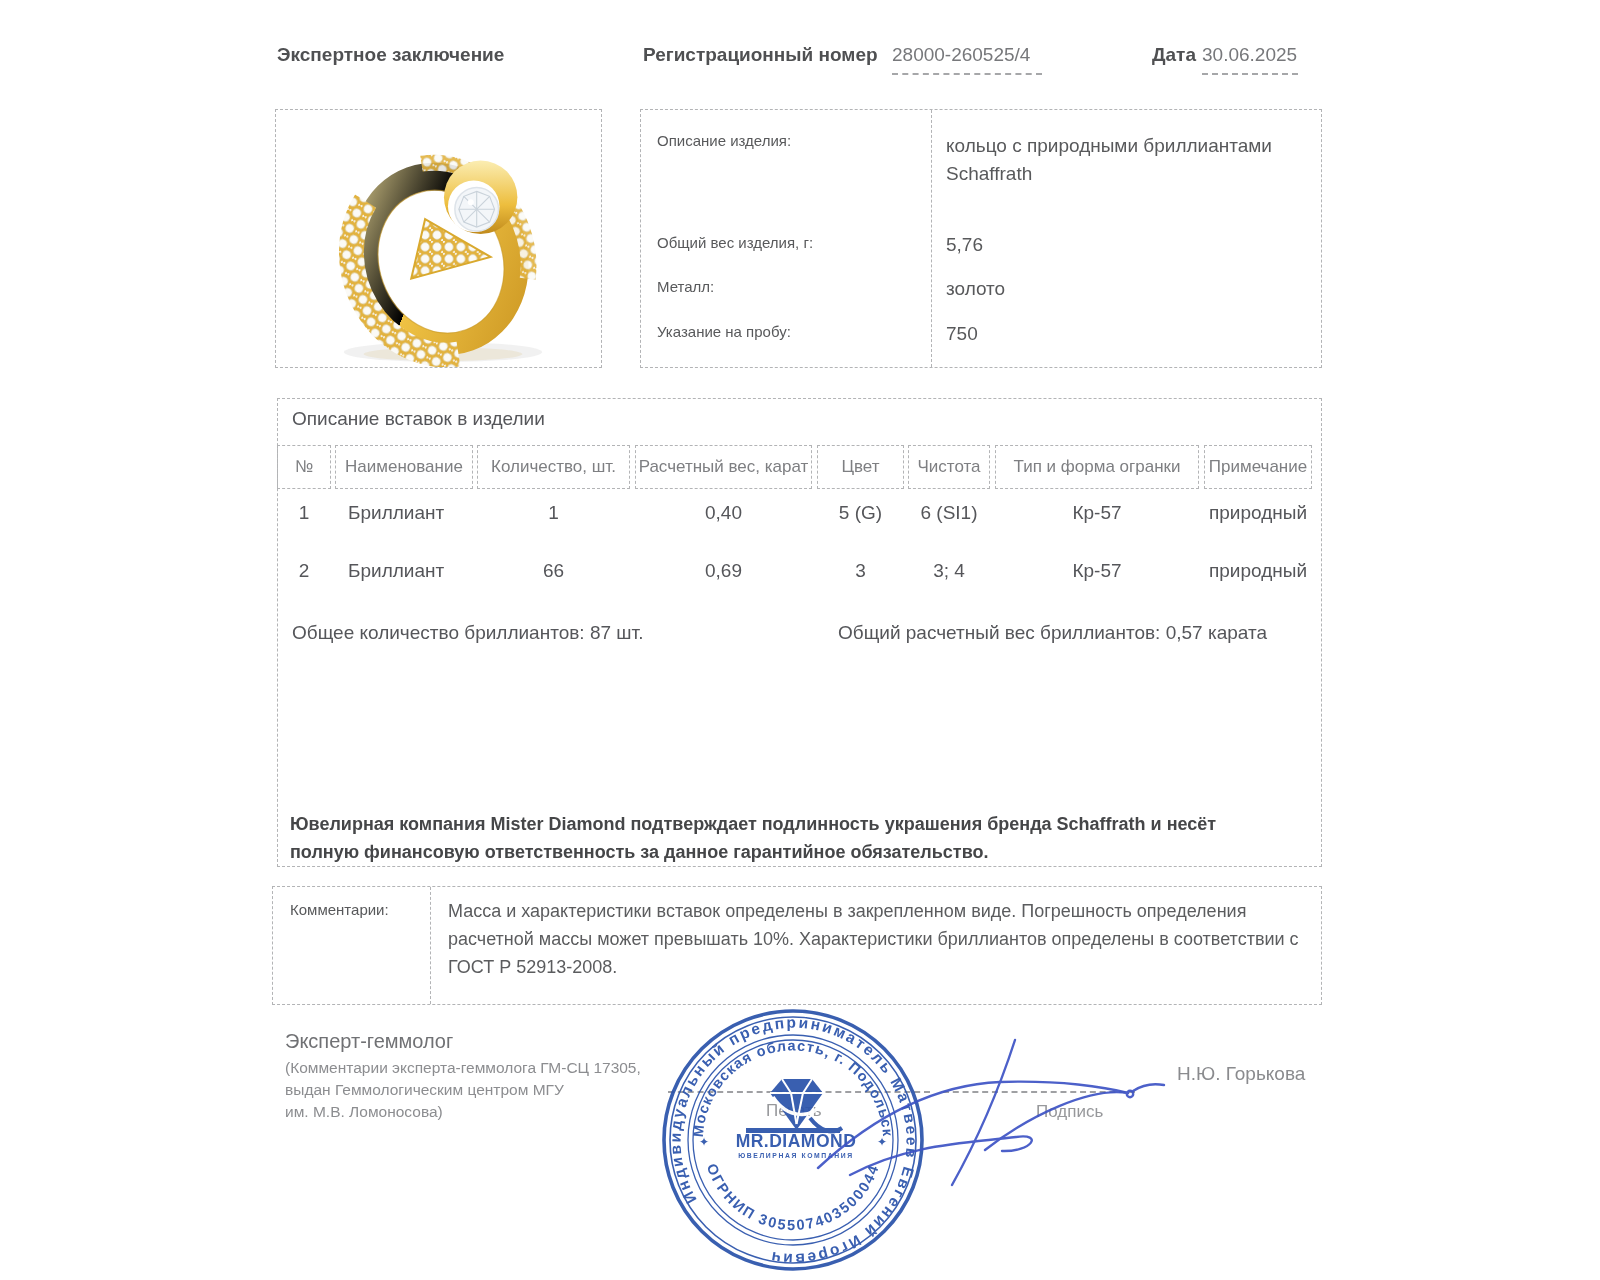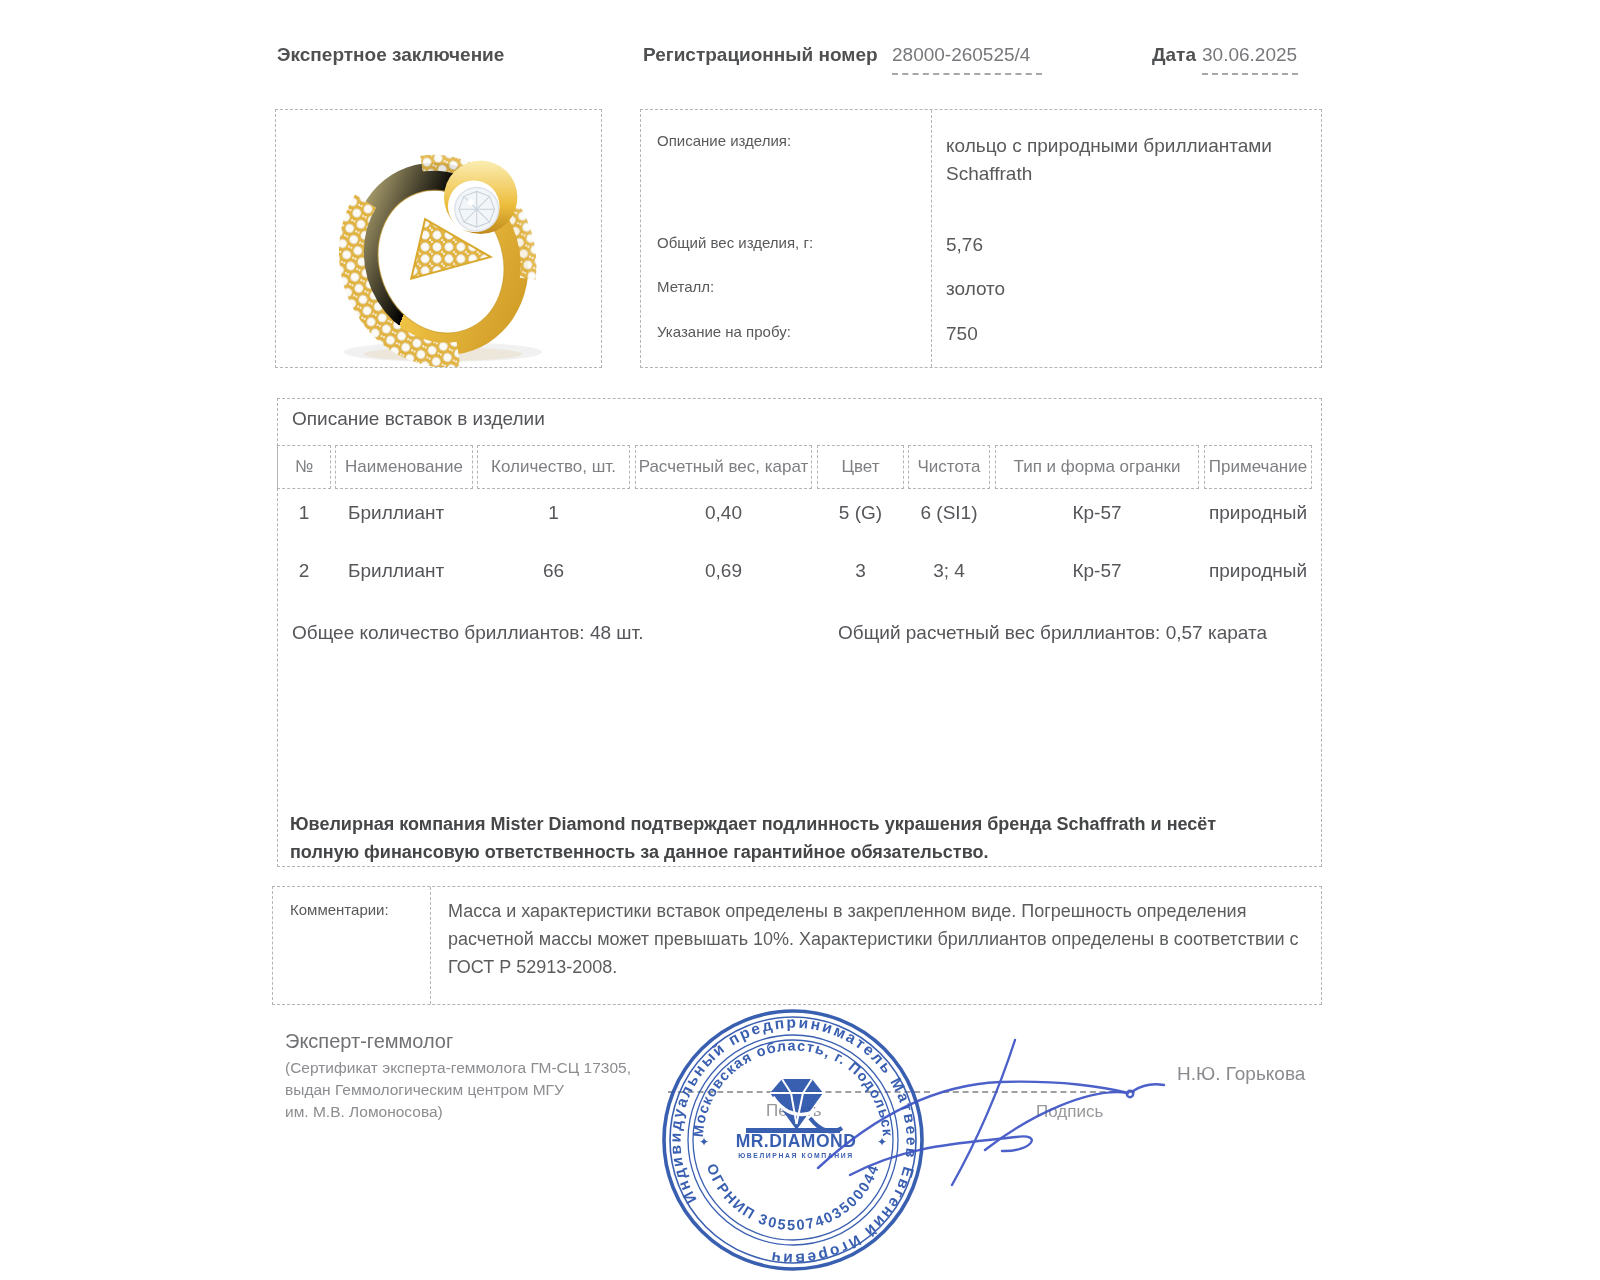--- a/index.html
+++ b/index.html
@@ -126,33 +126,33 @@
 
 <div class="abs td" style="left:277px;top:560px;width:54px;">2</div>
 <div class="abs td td-left" style="left:335px;top:560px;width:138px;">Бриллиант</div>
 <div class="abs td" style="left:477px;top:560px;width:153px;">66</div>
 <div class="abs td" style="left:635px;top:560px;width:177px;">0,69</div>
 <div class="abs td" style="left:817px;top:560px;width:87px;">3</div>
 <div class="abs td" style="left:908px;top:560px;width:82px;">3; 4</div>
 <div class="abs td" style="left:995px;top:560px;width:204px;">Кр-57</div>
 <div class="abs td" style="left:1204px;top:560px;width:108px;">природный</div>
 
-<div class="abs totals" style="left:292px;top:622px;">Общее количество бриллиантов: 48 шт.</div>
+<div class="abs totals" style="left:292px;top:622px;">Общее количество бриллиантов: 87 шт.</div>
 <div class="abs totals" style="left:838px;top:622px;">Общий расчетный вес бриллиантов: 0,57 карата</div>
 
 <div class="abs statement" style="left:290px;top:810px;width:1000px;">Ювелирная компания Mister Diamond подтверждает подлинность украшения бренда Schaffrath и несёт полную финансовую ответственность за данное гарантийное обязательство.</div>
 
 <div class="abs dashbox" style="left:272px;top:886px;width:1050px;height:119px;box-sizing:border-box;">
   <div class="abs vdash" style="left:157px;top:0;height:117px;"></div>
   <div class="abs lbl" style="left:17px;top:14px;">Комментарии:</div>
   <div class="abs comment-text" style="left:175px;top:10px;width:852px;">Масса и характеристики вставок определены в закрепленном виде. Погрешность определения расчетной массы может превышать 10%. Характеристики бриллиантов определены в соответствии с ГОСТ Р 52913-2008.</div>
 </div>
 
 <div class="abs expert-role" style="left:285px;top:1030px;">Эксперт-геммолог</div>
-<div class="abs expert-cert" style="left:285px;top:1057px;">(Сертификат эксперта-геммолога ГМ-СЦ 17305,</div>
+<div class="abs expert-cert" style="left:285px;top:1057px;">(Комментарии эксперта-геммолога ГМ-СЦ 17305,</div>
 <div class="abs expert-cert" style="left:285px;top:1079px;">выдан Геммологическим центром МГУ</div>
 <div class="abs expert-cert" style="left:285px;top:1101px;">им. М.В. Ломоносова)</div>
 
 <div class="abs field-line" style="left:668px;top:1091px;width:262px;"></div>
 <div class="abs field-label" style="left:766px;top:1101px;">Печать</div>
 <div class="abs field-line" style="left:943px;top:1091px;width:192px;"></div>
 <div class="abs field-label" style="left:1036px;top:1102px;">Подпись</div>
 
 <div class="abs" style="left:660px;top:1007px;width:266px;height:266px;opacity:0.93;">
   <svg width="266" height="266" viewBox="0 0 266 266" fill="none">

